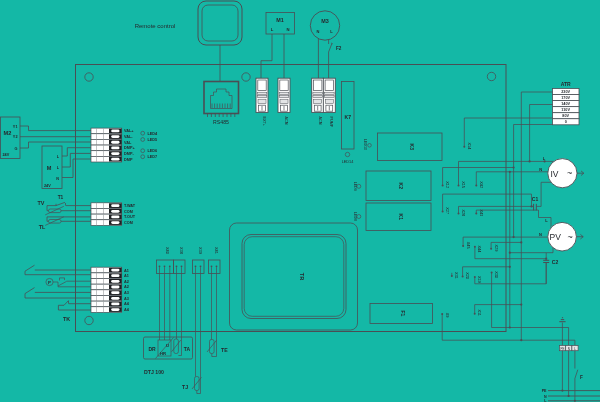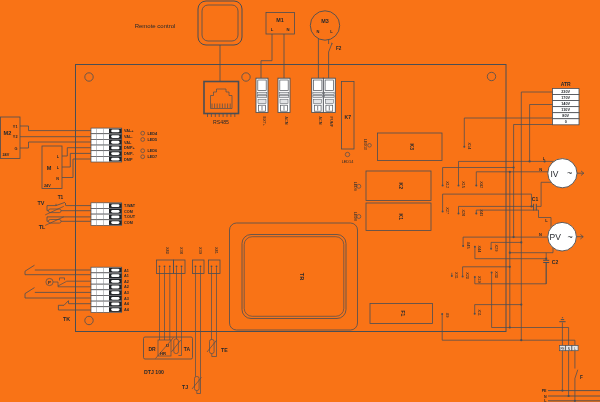--- a/index.html
+++ b/index.html
@@ -1,16 +1,16 @@
 <!DOCTYPE html>
 <html><head>
 <meta charset="utf-8">
 <style>
   html,body{margin:0;padding:0;background:#ffffff;}
-  #stage{position:relative;width:600px;height:402px;background:#f97316;overflow:hidden;}
+  #stage{position:relative;width:600px;height:402px;background:#14b8a6;overflow:hidden;}
   svg{display:block;}
   text{font-family:"Liberation Sans","DejaVu Sans",sans-serif;fill:#26292e;}
   .lbl{font-weight:bold;}
 </style>
 </head>
 <body>
 <div id="stage">
 
 <svg id="dg" width="600" height="402" viewBox="0 0 600 402">
 

